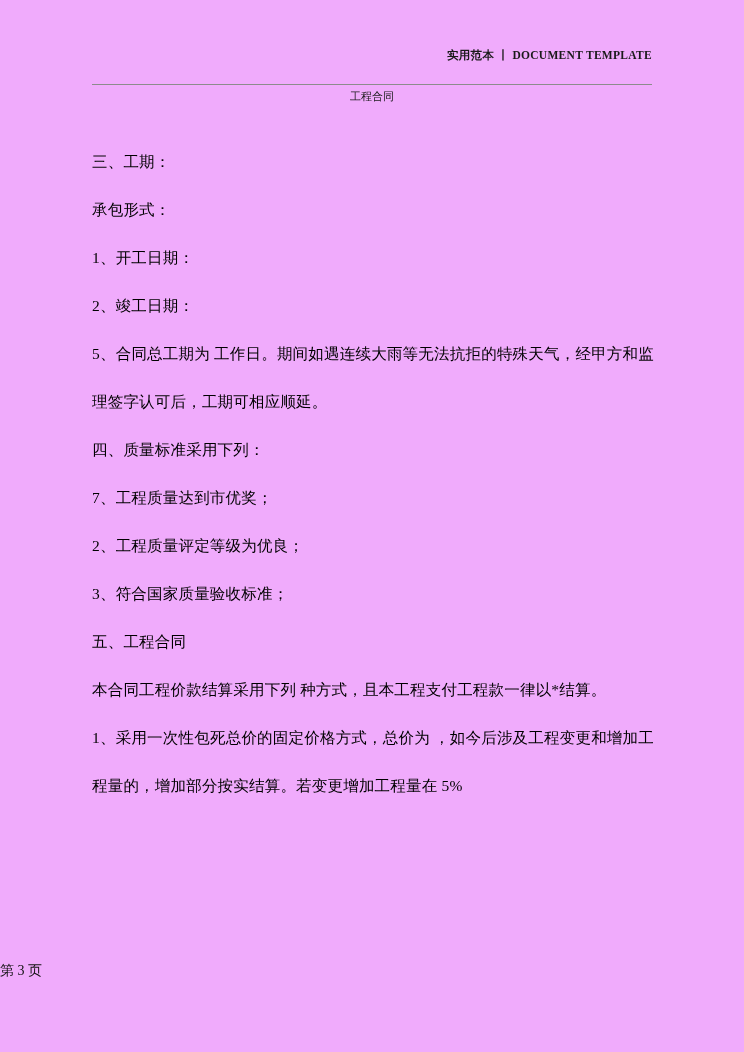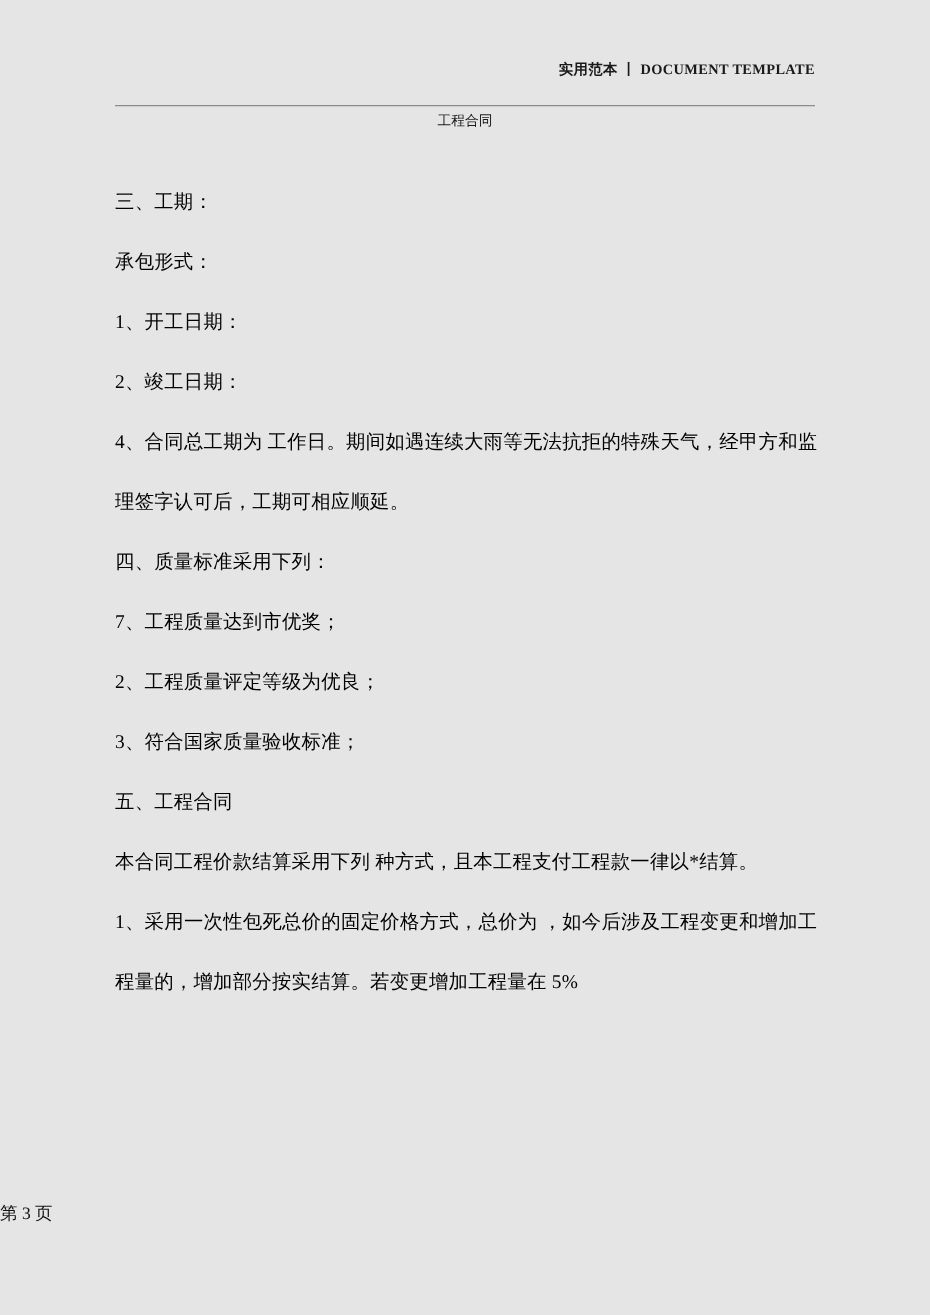--- a/index.html
+++ b/index.html
@@ -7,21 +7,21 @@
     padding: 0;
     background: #ffffff;
   }
   body {
     font-family: "Liberation Sans", sans-serif;
   }
   .page {
     position: relative;
     width: 744px;
     height: 1052px;
-    background: #e5e5e5;
+    background: #f0abfc;
     box-sizing: border-box;
     overflow: hidden;
   }
   .header {
     position: absolute;
     top: 48px;
     left: 92px;
     right: 92px;
     text-align: right;
   }
@@ -94,21 +94,21 @@
 
   <div class="header-rule"></div>
 
   <div class="header-line2">工程合同</div>
 
   <div class="body-area">
     <p class="para">三、工期：</p>
     <p class="para">承包形式：</p>
     <p class="para">1、开工日期：</p>
     <p class="para">2、竣工日期：</p>
-    <p class="para">4、合同总工期为  工作日。期间如遇连续大雨等无法抗拒的特殊天气，经甲方和监理签字认可后，工期可相应顺延。</p>
+    <p class="para">5、合同总工期为  工作日。期间如遇连续大雨等无法抗拒的特殊天气，经甲方和监理签字认可后，工期可相应顺延。</p>
     <p class="para">四、质量标准采用下列：</p>
     <p class="para">7、工程质量达到市优奖；</p>
     <p class="para">2、工程质量评定等级为优良；</p>
     <p class="para">3、符合国家质量验收标准；</p>
     <p class="para">五、工程合同</p>
     <p class="para">本合同工程价款结算采用下列 种方式，且本工程支付工程款一律以*结算。</p>
     <p class="para">1、采用一次性包死总价的固定价格方式，总价为  ，如今后涉及工程变更和增加工程量的，增加部分按实结算。若变更增加工程量在 5%</p>
   </div>
 
   <div class="footer">

